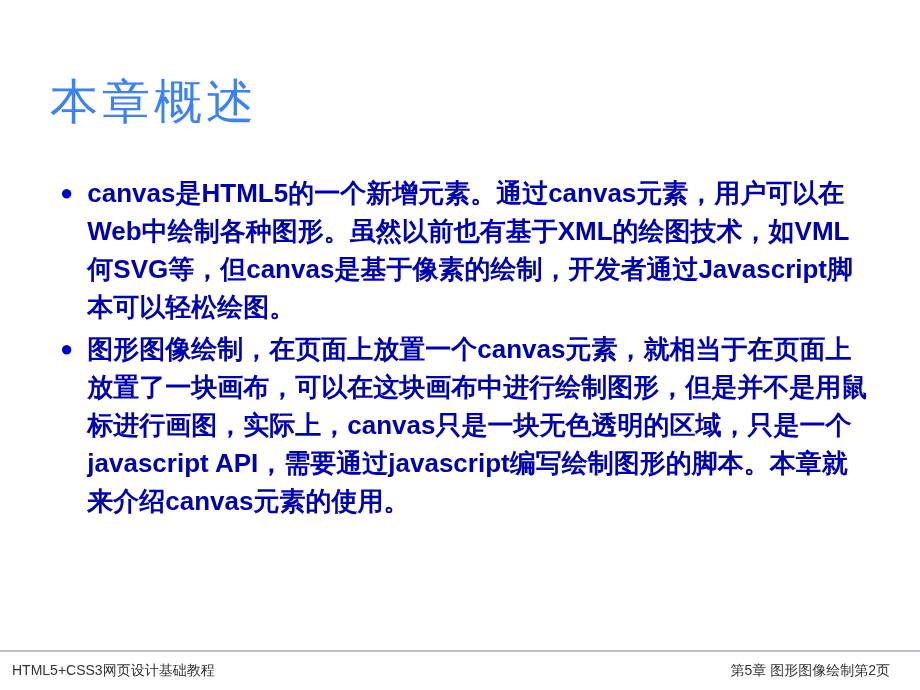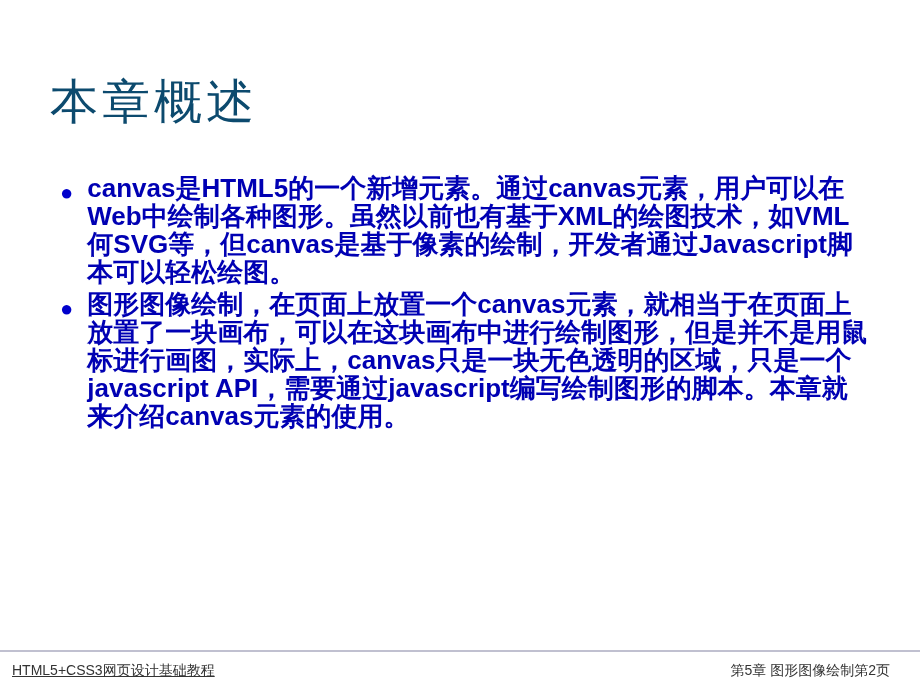--- a/index.html
+++ b/index.html
@@ -12,21 +12,21 @@
       overflow: hidden;
     }
     .slide {
       width: 100%;
       height: 100%;
       padding: 70px 50px 0 50px;
       display: flex;
       flex-direction: column;
     }
     .title {
-      color: #0c4a6e;
+      color: #3b82f6;
       font-size: 48px;
       font-weight: normal;
       margin-bottom: 40px;
       letter-spacing: 4px;
     }
     .content {
       flex: 1;
       padding-left: 10px;
     }
     .bullet-item {
@@ -37,38 +37,38 @@
     .bullet-dot {
       color: #0000cc;
       font-size: 22px;
       line-height: 38px;
       margin-right: 14px;
       flex-shrink: 0;
     }
     .bullet-text {
       color: #0000b3;
       font-size: 26px;
-      line-height: 28px;
+      line-height: 38px;
       font-weight: bold;
       font-family: "SimHei", "黑体", Arial, sans-serif;
     }
     .footer {
       position: absolute;
       bottom: 10px;
       left: 0;
       right: 0;
       border-top: 2px solid #c0c0d0;
       padding: 10px 30px 0 12px;
       display: flex;
       justify-content: space-between;
       font-size: 14px;
       color: #333;
       font-family: "SimSun", Arial, sans-serif;
     }
-    .footer-left { text-align: left; text-decoration: underline; }
+    .footer-left { text-align: left; }
     .footer-center { text-align: right; flex: 1; }
     .footer-right { text-align: right; }
   </style>
 </head>
 <body>
 
 <div class="slide">
   <h1 class="title">本章概述</h1>
 
   <div class="content">

